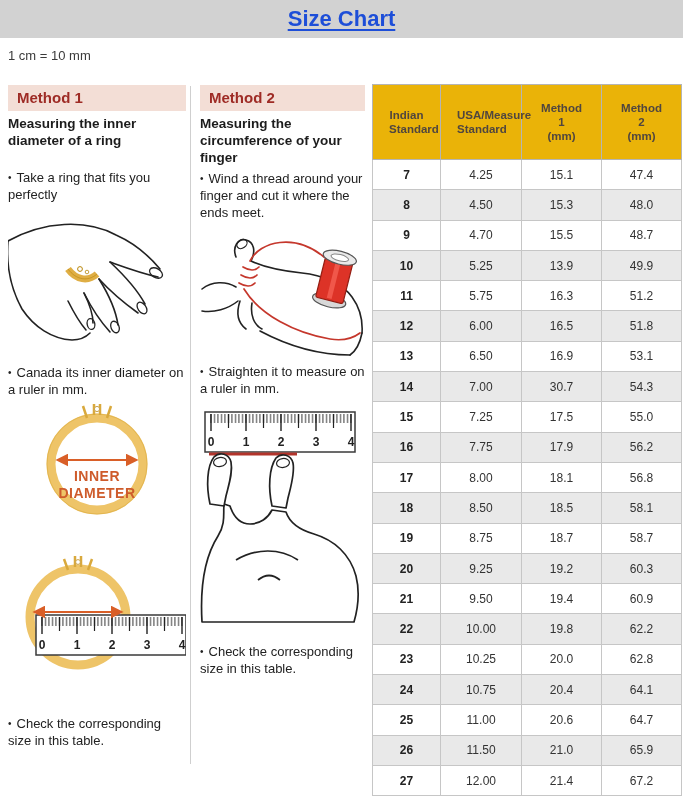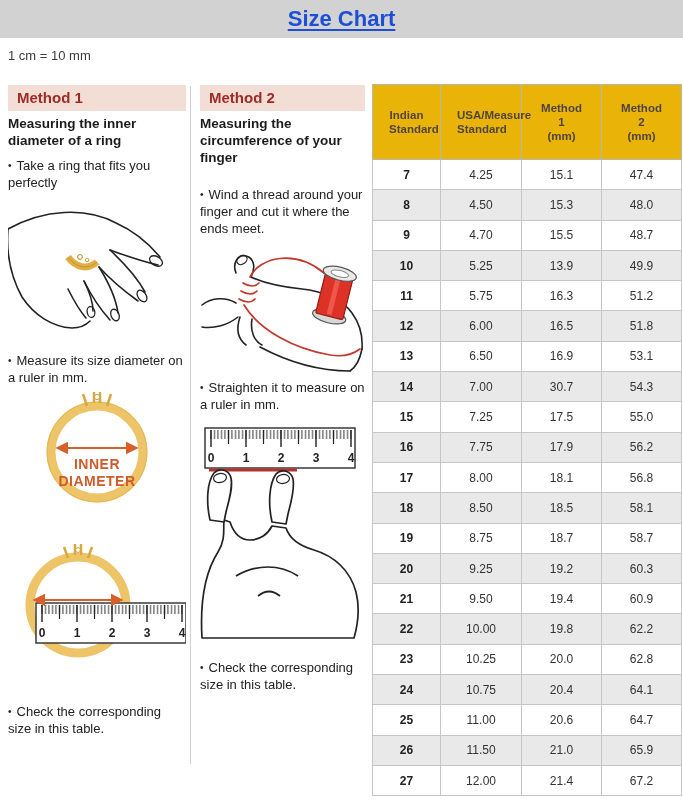--- a/index.html
+++ b/index.html
@@ -68,21 +68,21 @@
   <div class="topbar">
     <span class="title">Size Chart</span>
   </div>
 
   <div class="note">1 cm = 10 mm</div>
   <div class="vdivider"></div>
 
   <div class="col col1">
     <div class="mhead">Method 1</div>
     <div class="mheading">Measuring the inner diameter of a ring</div>
-    <div class="bullet" style="margin-top:8px">Take a ring that fits you perfectly</div>
+    <div class="bullet" style="margin-top:20px">Take a ring that fits you perfectly</div>
 
     <svg class="illus" style="margin-top:6px" width="178" height="138" viewBox="0 0 178 138">
       <g fill="none" stroke="#222" stroke-width="1.6" stroke-linecap="round">
         <path d="M0,32 C36,12 78,10 108,26 C126,34 142,48 152,60"></path>
         <path d="M150,68 C132,64 116,58 102,53"></path>
         <path d="M102,53 C118,68 130,82 137,95"></path>
         <path d="M130,104 C116,94 102,82 91,70"></path>
         <path d="M91,70 C101,86 108,102 110,116"></path>
         <path d="M102,123 C92,112 83,98 76,84"></path>
         <path d="M76,84 C82,96 85,106 85,114"></path>
@@ -94,21 +94,21 @@
         <ellipse cx="83" cy="115" rx="5.5" ry="3.8" transform="rotate(78 83 115)" stroke-width="1.3"></ellipse>
       </g>
       <g>
         <path d="M60,60 C68,71 80,73 89,65" fill="none" stroke="#dfae44" stroke-width="7"></path>
         <path d="M60,60 C68,71 80,73 89,65" fill="none" stroke="#b8860b" stroke-width="1" opacity="0.6"></path>
         <circle cx="72" cy="60" r="2.4" fill="#fff" stroke="#b8860b" stroke-width="1"></circle>
         <circle cx="79" cy="63" r="1.8" fill="#fff" stroke="#b8860b" stroke-width="0.8"></circle>
       </g>
     </svg>
 
-    <div class="bullet" style="margin-top:17px">Measure its size diameter on a ruler in mm.</div>
+    <div class="bullet" style="margin-top:17px">Canada its inner diameter on a ruler in mm.</div>
 
     <svg class="illus" style="margin-top:4px" width="178" height="115" viewBox="0 0 178 115">
       <g>
         <circle cx="89" cy="62" r="46" fill="none" stroke="#eec468" stroke-width="9"></circle>
         <circle cx="89" cy="62" r="50" fill="none" stroke="#d9a93c" stroke-width="1" opacity="0.55"></circle>
         <path d="M79,16 L75,4 M86,13 L86,2 M92,13 L92,2 M99,16 L103,4" stroke="#d9a93c" stroke-width="2.5" fill="none"></path>
         <circle cx="89" cy="7" r="2.6" fill="#fff" stroke="#c9a24a" stroke-width="1"></circle>
       </g>
       <line x1="50" y1="58" x2="128" y2="58" stroke="#d95f28" stroke-width="2" marker-start="url(#arr)" marker-end="url(#arr)"></line>
       <g font-size="14" font-weight="bold" fill="#ce5b2b" text-anchor="middle" letter-spacing="0.5">
@@ -126,21 +126,21 @@
       <use href="#ruler-def" transform="translate(28,60)"></use>
       <line x1="27" y1="57" x2="113" y2="57" stroke="#d95f28" stroke-width="2" marker-start="url(#arr)" marker-end="url(#arr)"></line>
     </svg>
 
     <div class="bullet" style="margin-top:10px">Check the corresponding size in this table.</div>
   </div>
 
   <div class="col col2">
     <div class="mhead">Method 2</div>
     <div class="mheading">Measuring the circumference of your finger</div>
-    <div class="bullet" style="margin-top:20px">Wind a thread around your finger and cut it where the ends meet.</div>
+    <div class="bullet" style="margin-top:4px">Wind a thread around your finger and cut it where the ends meet.</div>
 
     <svg class="illus" style="margin-top:2px" width="165" height="140" viewBox="0 0 165 140">
       <g fill="none" stroke="#222" stroke-width="1.6" stroke-linecap="round">
         <path d="M36,34 C32,24 38,15 46,17 C54,19 56,28 51,38"></path>
         <ellipse cx="42" cy="21" rx="5.5" ry="4" transform="rotate(-35 42 21)" stroke-width="1.2"></ellipse>
         <path d="M51,38 C66,45 84,48 102,50 C122,52 142,60 152,74 C160,85 163,96 162,110"></path>
         <path d="M2,66 C12,58 26,58 36,64"></path>
         <path d="M2,88 C14,90 28,86 38,78"></path>
         <path d="M40,78 C36,90 38,100 46,106"></path>
         <path d="M52,80 C50,92 54,102 62,106"></path>

